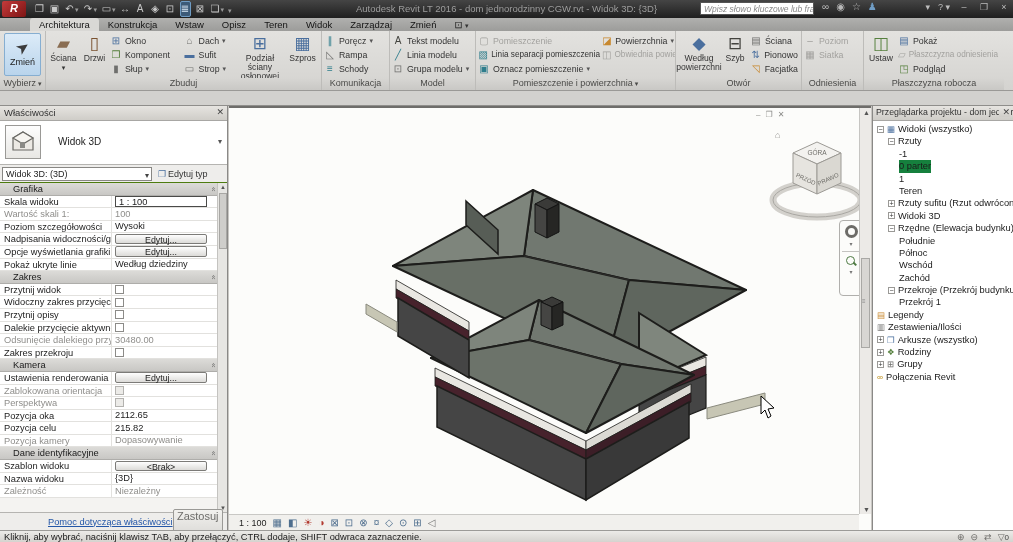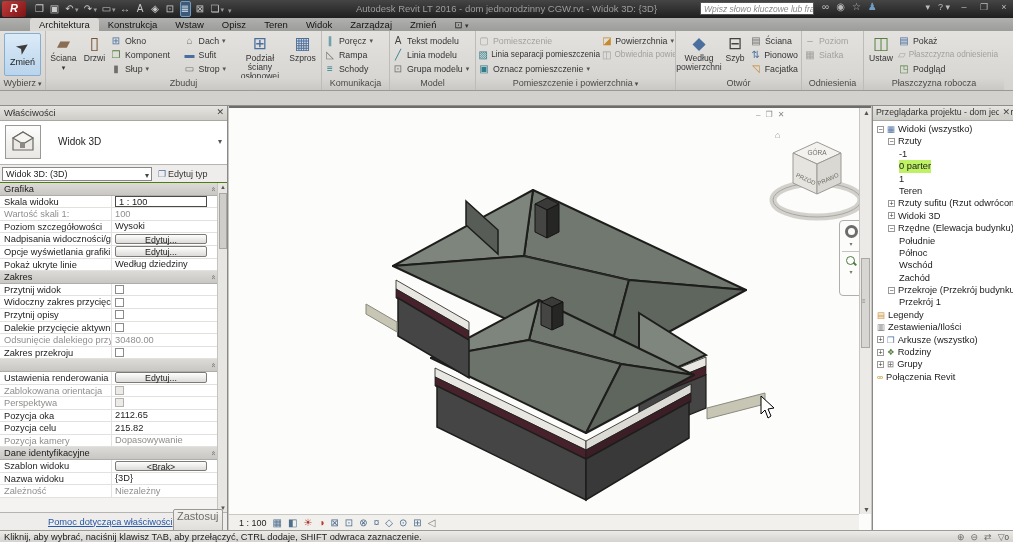--- a/index.html
+++ b/index.html
@@ -86,21 +86,21 @@
   .pgrid-inner { position:absolute; left:0; top:0; width:218px; }
   .prow { height:12.6px; line-height:12.6px; font-size:9.3px; color:#1c1c1c; display:flex;
     border-bottom:1px solid #e2e1de; background:#fff; position:relative; }
   .prow .plbl { width:112px; padding-left:4px; overflow:hidden; white-space:nowrap; border-right:1px solid #e2e1de; }
   .prow .vwrap { width:106px; padding-left:3px; display:flex; align-items:center; overflow:hidden; }
   .prow .val { white-space:nowrap; }
   .prow .cbx { width:9px; height:9px; border:1px solid #8c8b88; background:#fff; display:none; }
   .prow .btnval { display:none; width:92px; height:10.6px; line-height:10px; text-align:center;
     border:1px solid #7c7b78; border-radius:2px; background:linear-gradient(#fefefe,#dcdbd8); font-size:8.8px; color:#222; }
   .prow .pin { display:none; }
-  .prow[data-kind="section"] { background:linear-gradient(#dcdbd8,#c8c7c4); border-bottom:1px solid #aeadaa; }
+  .prow[data-kind="section"] { background:linear-gradient(#dcdbd8,#c8c7c4); border-bottom:1px solid #aeadaa;justify-content:center; }
   .prow[data-kind="section"] .plbl { width:200px; border-right:none; color:#1a1a1a; }
   .prow[data-kind="section"] .pin { display:block; position:absolute; right:4px; top:0; font-size:8px; color:#666;
     transform:rotate(90deg); }
   .prow[data-kind="check"] .cbx { display:block; }
   .prow[data-kind="button"] .btnval { display:block; }
   .prow.muted .plbl, .prow.muted .val { color:#8f8e8b; }
   .prow.muted .cbx { background:#ecebe8; border-color:#b3b2af; }
   .prow.boxed .val { border:1px solid #4a4a48; background:#fff; padding:0 3px; min-width:92px; height:11.6px; line-height:10.6px; }
   .pgsb { position:absolute; right:0; top:0; width:10px; bottom:0; background:#e7e6e3; border-left:1px solid #c4c3c0; font-size:6px; color:#555; }
   .pgsb .up { position:absolute; top:1px; left:2px; } .pgsb .dn { position:absolute; bottom:1px; left:2px; }
@@ -141,21 +141,21 @@
   .tree { padding-top:2px; }
   .titem { height:12.4px; line-height:12.4px; font-size:9.3px; color:#1a1a1a; white-space:nowrap;
     padding-left:calc(4px + var(--ind,0) * 11px); display:flex; align-items:center; gap:3px; overflow:hidden; }
   .tglyph { width:7px; height:7px; border:1px solid #9a9996; background:#fff; font-size:7px; line-height:5px;
     text-align:center; color:#333; display:none; flex:none; }
   .titem[data-glyph="minus"] .tglyph, .titem[data-glyph="plus"] .tglyph { display:block; }
   .titem[data-glyph="minus"] .tglyph::before { content:"−"; }
   .titem[data-glyph="plus"] .tglyph::before { content:"+"; }
   .ticon { font-size:8.5px; flex:none; }
   .ticon:empty { display:none; }
-  .titem.selected .tlbl { background:#bef264; }
+  .titem.selected .tlbl { background:#15803d; }
   [data-name="views-root-icon"] { color:#4a6f9e; } [data-name="legend-icon"] { color:#c8882e; }
   [data-name="schedule-icon"] { color:#6f6f6d; } [data-name="sheet-icon"] { color:#4a6f9e; }
   [data-name="family-icon"] { color:#56803e; } [data-name="group-icon"] { color:#6f6f6d; }
   [data-name="link-icon"] { color:#b8860b; }
 
   
   .statusbar { position:absolute; left:0; top:530px; width:1013px; height:12px;
     background:linear-gradient(#ecebe8,#d5d3cf); border-top:1px solid #9c9b98;
     font-size:9.3px; color:#1a1a1a; padding:0 4px; display:flex; align-items:center; }
   .sb-right { position:absolute; right:4px; display:flex; gap:6px; align-items:center; font-size:9px; color:#6f6e6b; }
@@ -563,20 +563,21 @@
             <span class="plbl">Zakres przekroju</span>
             <span class="vwrap">
 
               <span class="cbx" data-name="checkbox"></span>
 
             </span>
 
           </div>
 
           <div class="prow" data-name="property-row" data-kind="section">
+            <span class="plbl">Kamera</span>
 
             <span class="pin" data-name="pin-icon">«</span>
           </div>
 
           <div class="prow" data-name="property-row" data-kind="button">
             <span class="plbl">Ustawienia renderowania</span>
             <span class="vwrap">
 
               <span class="btnval" data-name="value-button">Edytuj...</span>
             </span>

